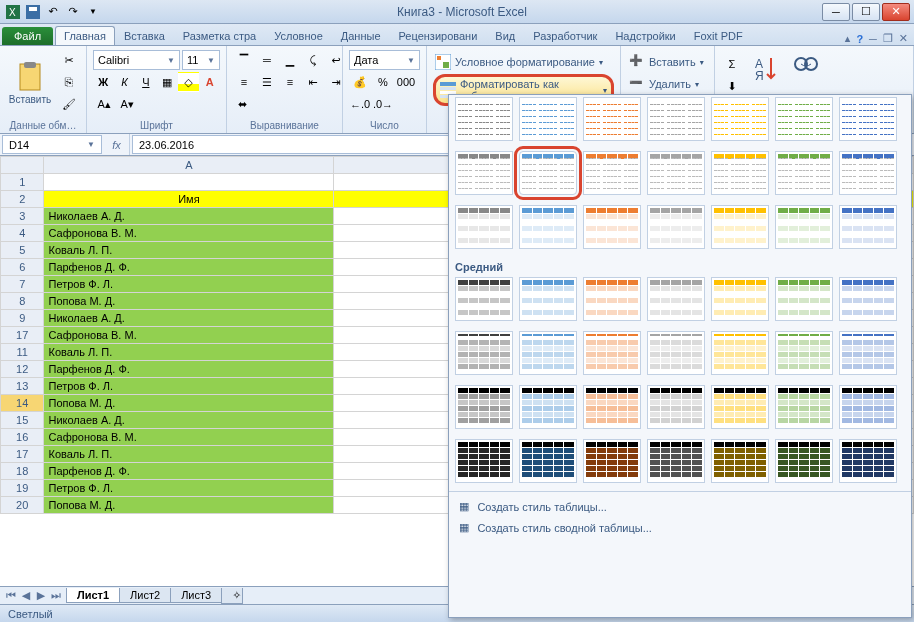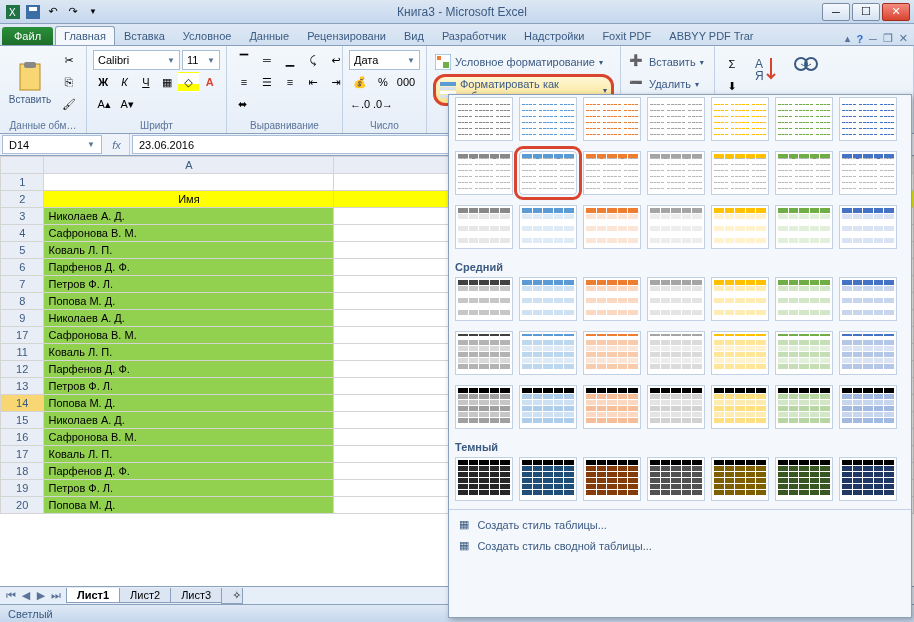--- a/index.html
+++ b/index.html
@@ -109,28 +109,28 @@
     <div class="winbtn">─</div>
     <div class="winbtn">☐</div>
     <div class="winbtn close">✕</div>
   </div>
 </div>
 
 <div class="tabs-row">
   <div class="file-tab">Файл</div>
   <div class="rtab active">Главная</div>
   <div class="rtab">Вставка</div>
+  <div class="rtab">Разметка стра</div>
   <div class="rtab">Условное</div>
   <div class="rtab">Данные</div>
   <div class="rtab">Рецензировани</div>
   <div class="rtab">Вид</div>
   <div class="rtab">Разработчик</div>
   <div class="rtab">Надстройки</div>
   <div class="rtab">Foxit PDF</div>
-  <div class="rtab">ABBYY PDF Trar</div>
   <div class="spacer"></div>
   <div class="help-icons">
     <span style="color:#5a7399">▴</span>
     <span style="color:#2a6fd6;font-weight:bold">?</span>
     <span style="color:#5a7399">─</span>
     <span style="color:#5a7399">❐</span>
     <span style="color:#5a7399">✕</span>
   </div>
 </div>
 
@@ -2314,21 +2314,20 @@
         </div>
         <div class="r">
           <div class="c" style="background: rgb(162, 185, 226);"></div>
           <div class="c" style="background: rgb(162, 185, 226);"></div>
           <div class="c" style="background: rgb(162, 185, 226);"></div>
           <div class="c" style="background: rgb(162, 185, 226);"></div>
           <div class="c" style="background: rgb(162, 185, 226);"></div>
         </div>
       </div>
     </div>
-  <div class="gallery-section-label">Темный</div>
   <div class="gallery-grid" id="gal-dark-1">
       <div class="style-thumb">
         <div class="r">
           <div class="c" style="background: rgb(0, 0, 0);"></div>
           <div class="c" style="background: rgb(0, 0, 0);"></div>
           <div class="c" style="background: rgb(0, 0, 0);"></div>
           <div class="c" style="background: rgb(0, 0, 0);"></div>
           <div class="c" style="background: rgb(0, 0, 0);"></div>
         </div>
         <div class="r">

